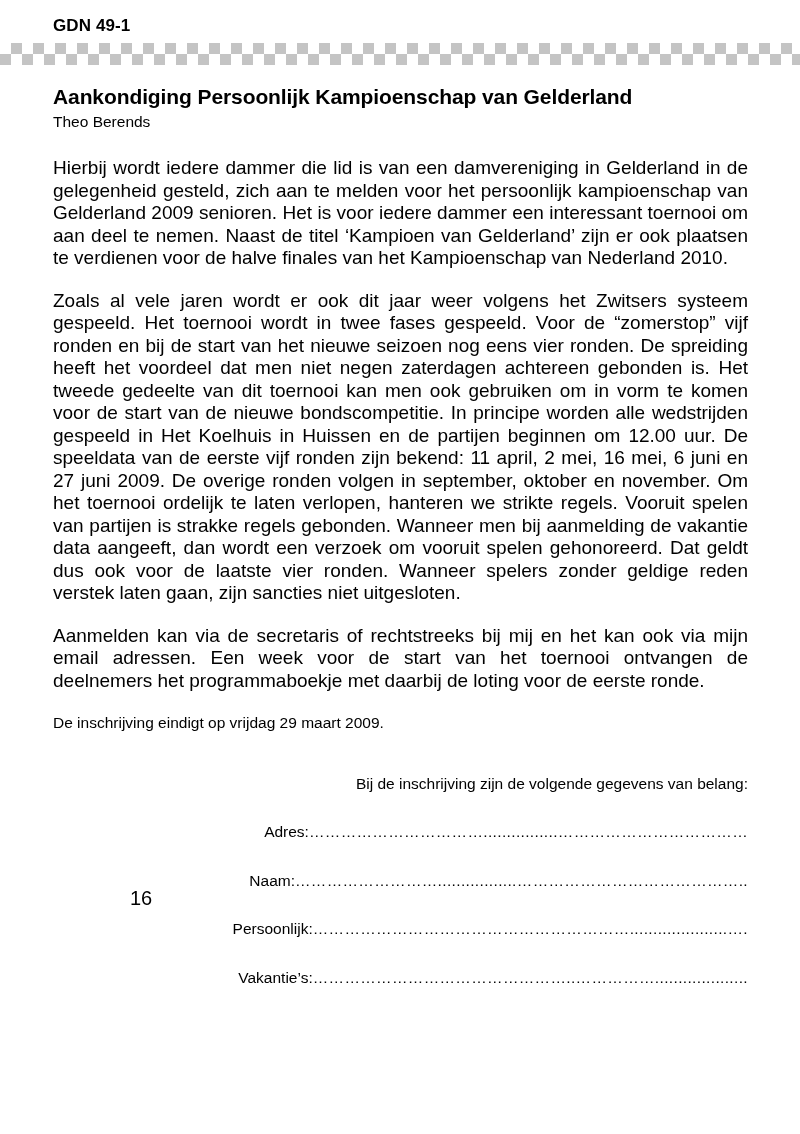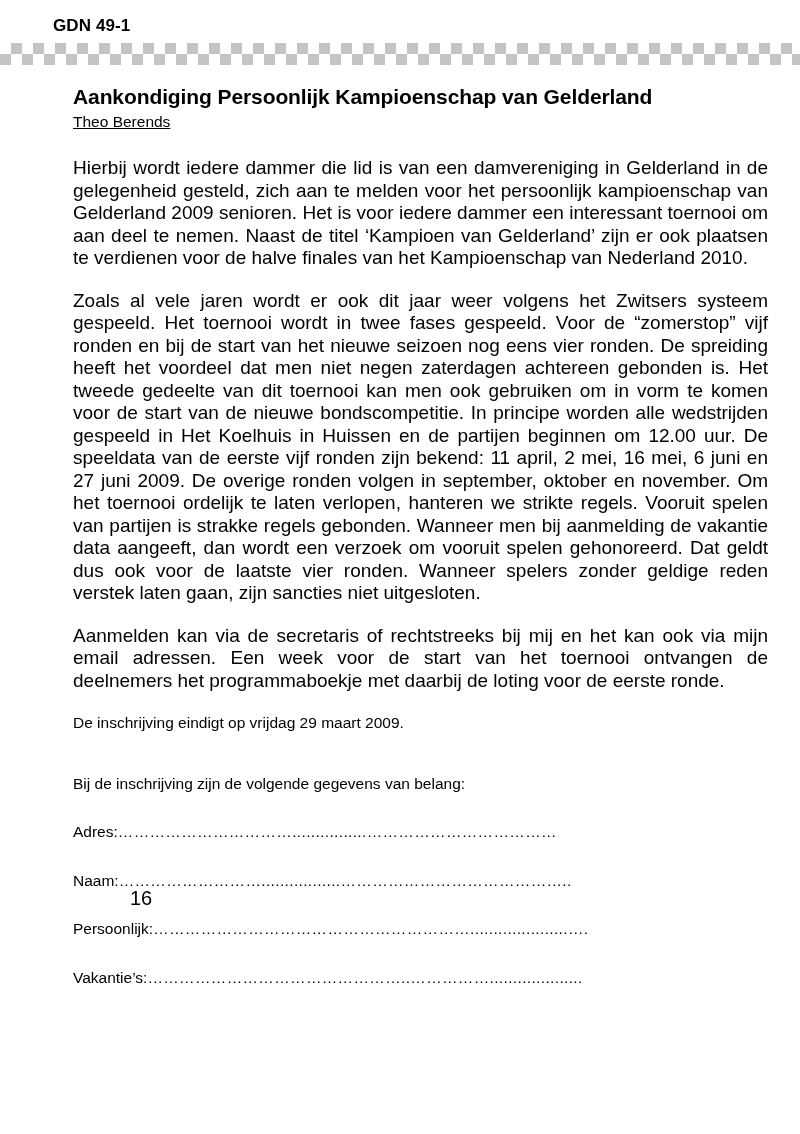--- a/index.html
+++ b/index.html
@@ -48,55 +48,53 @@
     background-size: 22px 22px;
     background-position: 0 0, 11px 11px;
   }
 
   
   .content {
     position: absolute;
     top: 84px;
     left: 53px;
     width: 695px;
-    margin-left: 20px;
   }
 
   .article-title {
     font-size: 21px;
     font-weight: bold;
     line-height: 26px;
     margin: 0;
     letter-spacing: -0.1px;
   }
 
   .byline {
     font-size: 15.5px;
     line-height: 20px;
     margin: 2px 0 0 0;
-    text-decoration: underline;
   }
 
   p.body-para {
     font-size: 19px;
     line-height: 22.5px;
     text-align: justify;
     margin: 20px 0 0 0;
   }
 
   p.body-para.first { margin-top: 25px; }
 
   p.plain-line {
     font-size: 15.5px;
     line-height: 22.5px;
     text-align: left;
     margin: 20px 0 0 0;
   }
 
-  .form-block { margin-top: 38px; }
+  .form-block { margin-top: 38px; text-align: right; }
 
   .form-intro {
     font-size: 15.5px;
     line-height: 22.5px;
     margin: 0;
   }
 
   .form-row {
     font-size: 15.5px;
     line-height: 22.5px;

